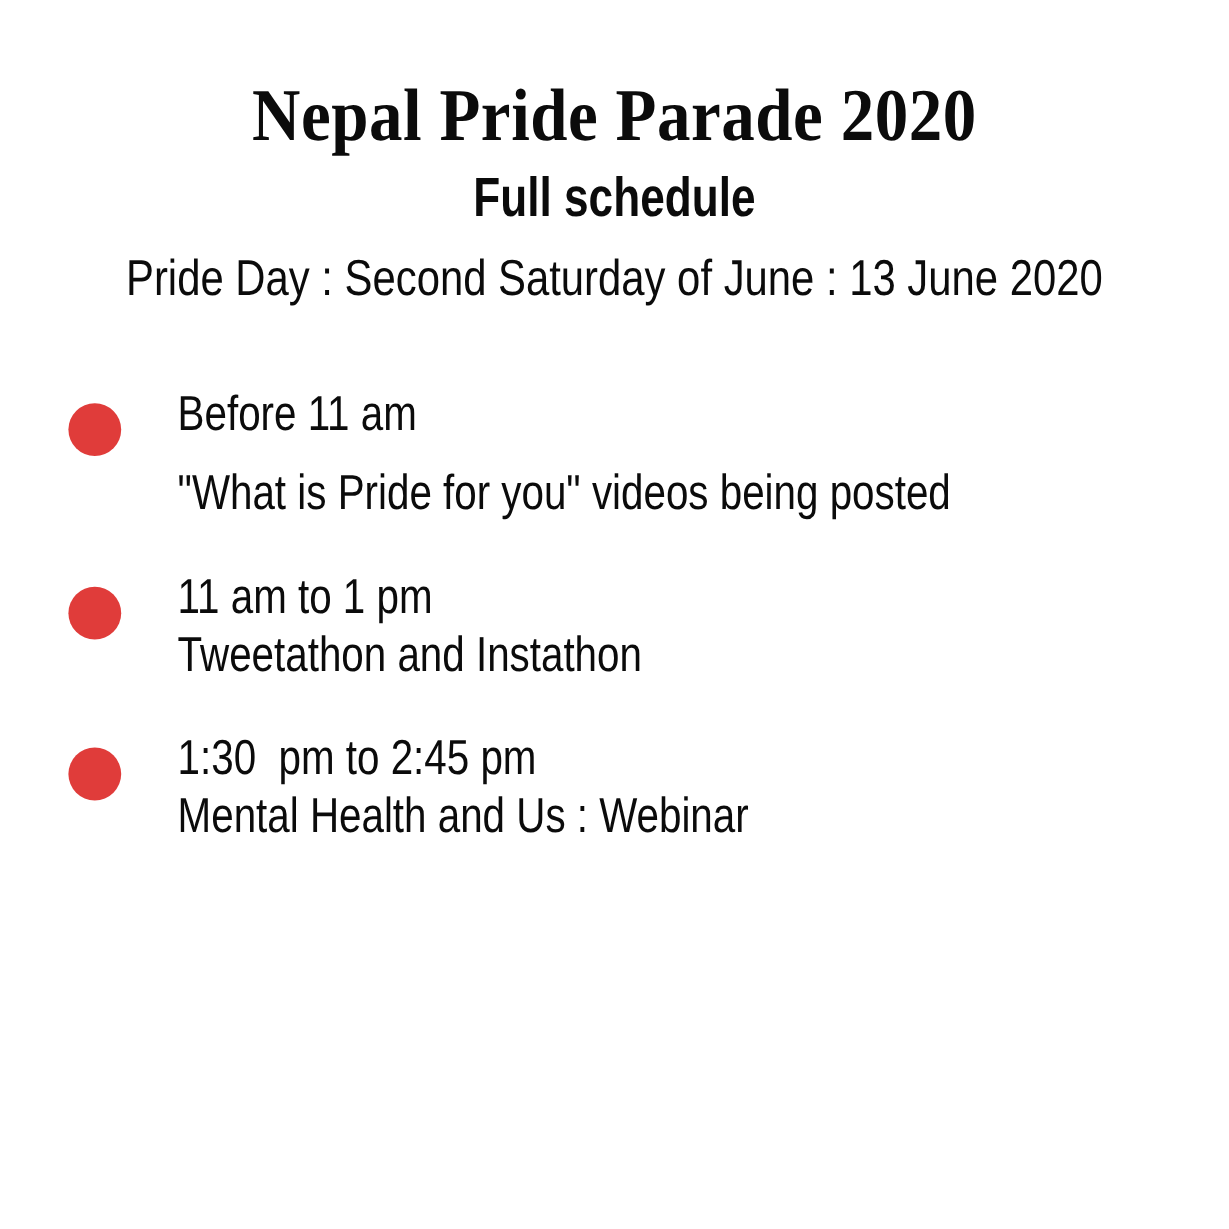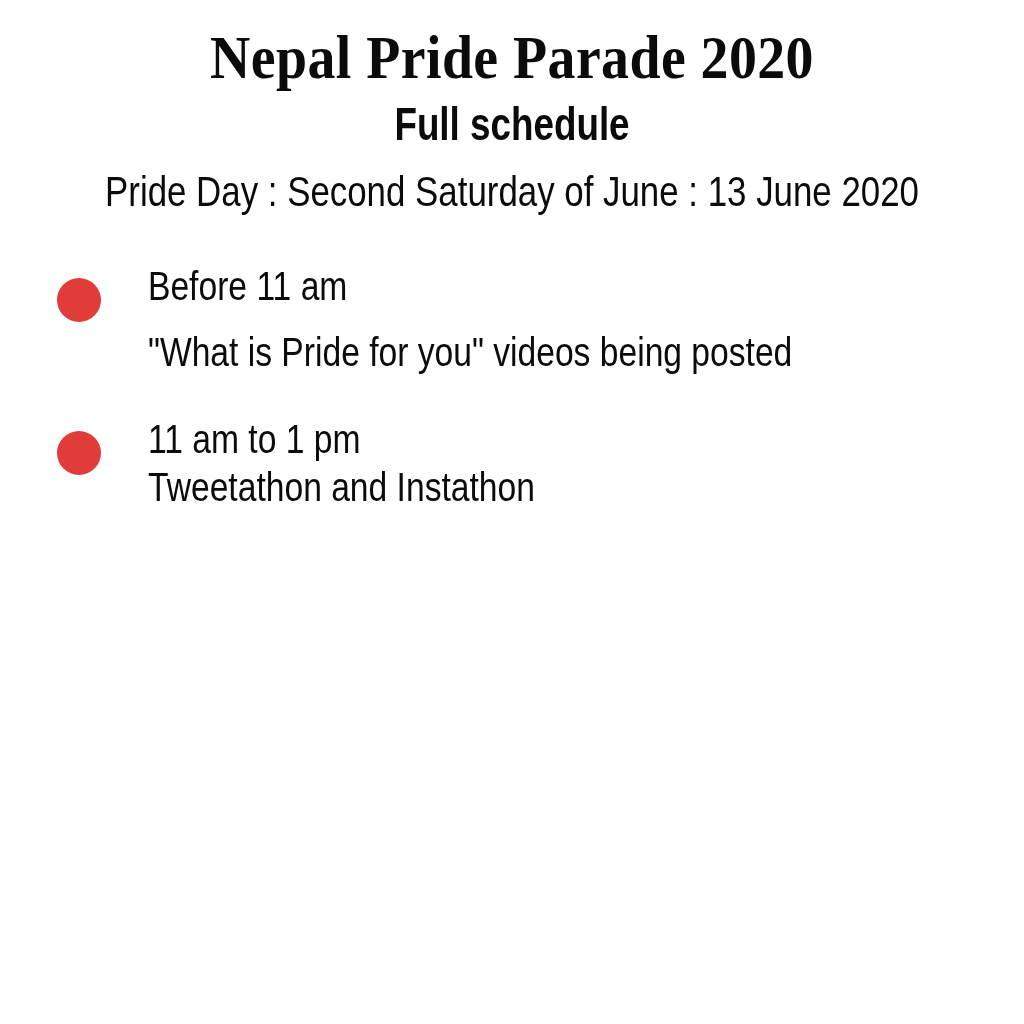--- a/index.html
+++ b/index.html
@@ -22,20 +22,21 @@
     width: 1024px;
     height: 1024px;
     background: #ffffff;
     box-sizing: border-box;
   }
 
   
   .header {
     padding-top: 26px;
     text-align: center;
+    margin-top: 40px;
   }
 
   .title {
     font-family: "Liberation Serif", "DejaVu Serif", serif;
     font-weight: bold;
     font-size: 62px;
     line-height: 1.0;
     letter-spacing: 0.5px;
     transform: scaleX(0.90);
     transform-origin: center center;
@@ -67,21 +68,21 @@
     white-space: nowrap;
     color: #0b0b0b;
   }
 
   
   .schedule {
     margin: 0;
     padding: 0;
     list-style: none;
     position: absolute;
-    top: 264px;
+    top: 282px;
     left: 0;
     width: 860px;
   }
 
   .schedule-item {
     position: relative;
     padding-left: 148px;
     margin-bottom: 32px;
     min-height: 64px;
   }
@@ -139,18 +140,23 @@
       <div class="time">Before 11 am</div>
       <div class="desc spaced">"What is Pride for you" videos being posted</div>
     </li>
 
     <li class="schedule-item gap-large">
       <span class="bullet"></span>
       <div class="time">11 am to 1 pm</div>
       <div class="desc">Tweetathon and Instathon</div>
     </li>
 
+    <li class="schedule-item gap-large">
+      <span class="bullet"></span>
+      <div class="time">1:30  pm to 2:45 pm</div>
+      <div class="desc">Mental Health and Us : Webinar</div>
+    </li>
 
 
 
   </ul>
 
 </div>
 
 </body></html>

